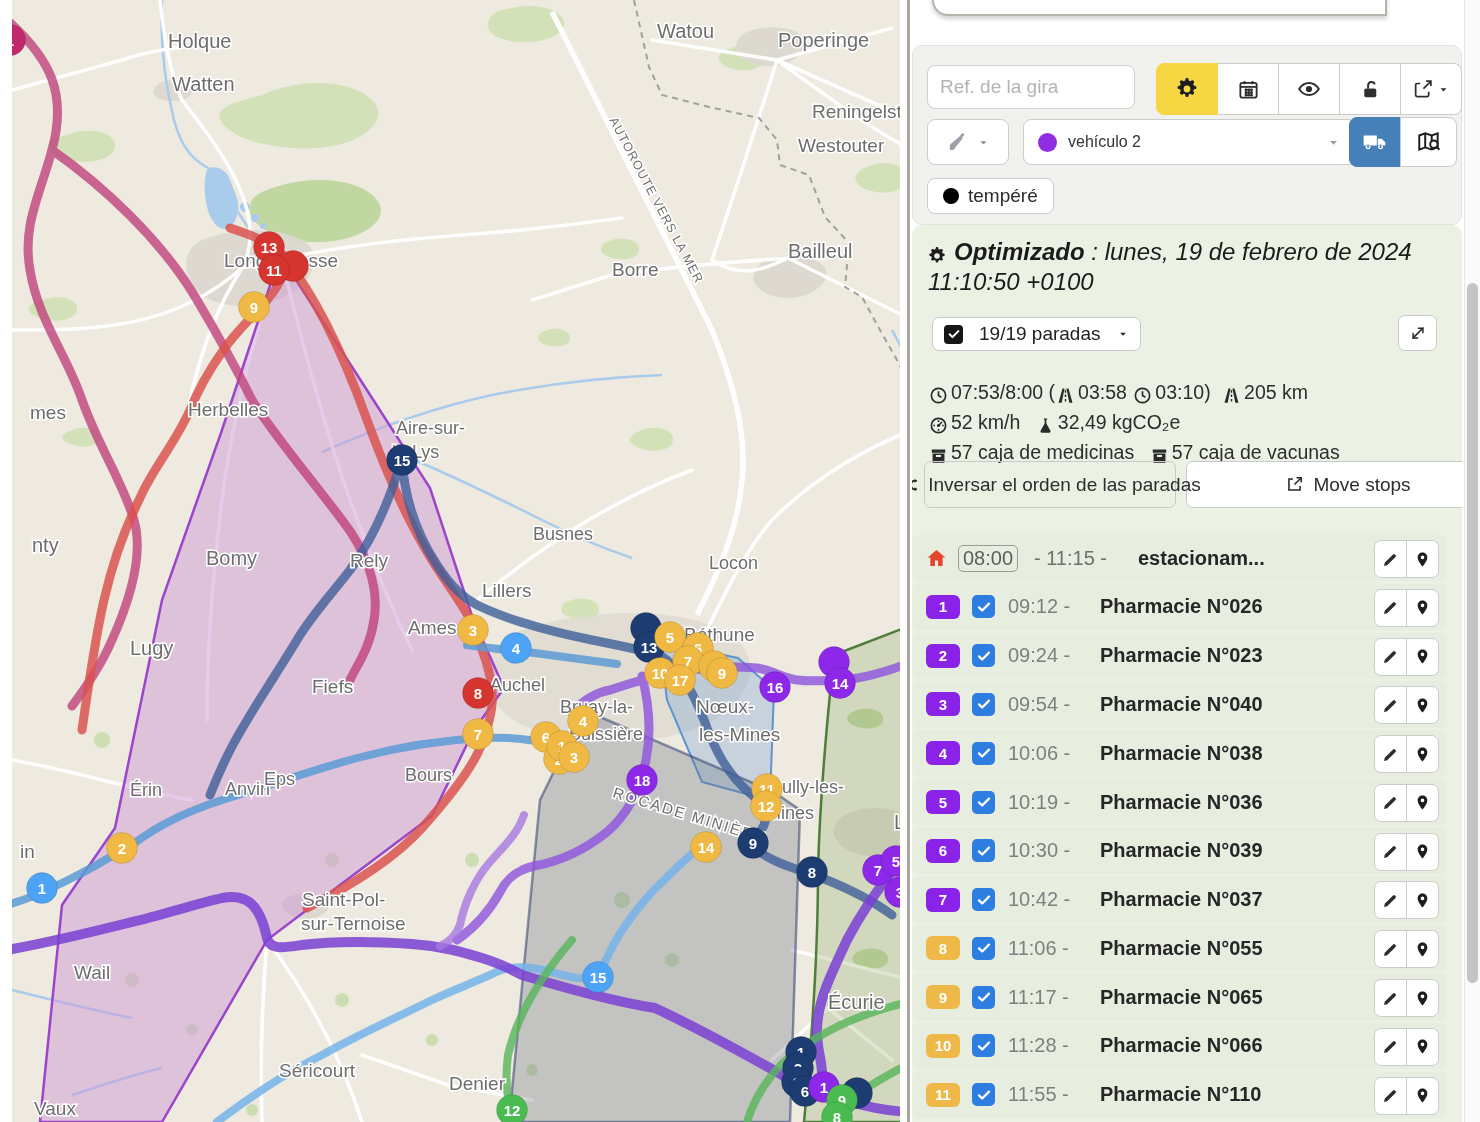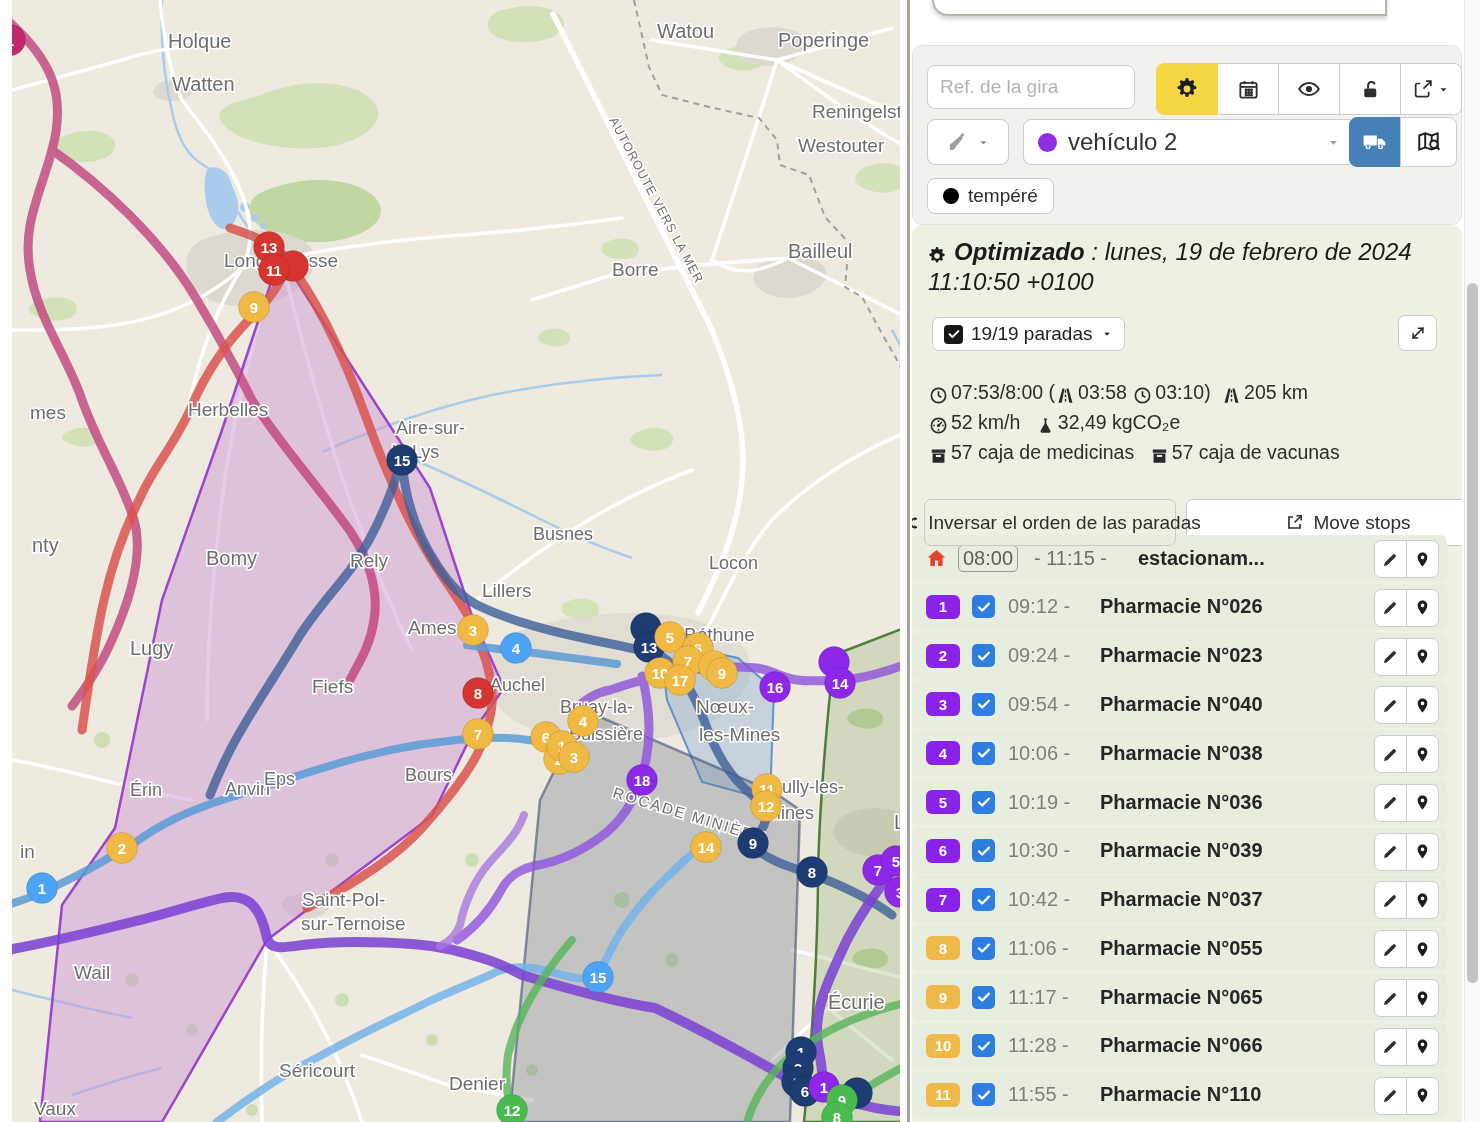--- a/index.html
+++ b/index.html
@@ -27,46 +27,46 @@
   .tb-group{left:256px;top:63px;height:50px;display:flex;}
   .tb-btn{width:60px;height:50px;background:#fff;border:1px solid #ccc;margin-left:-1px;
           display:flex;align-items:center;justify-content:center;gap:3px;cursor:pointer;}
   .tb-btn:first-child{border-radius:8px 0 0 8px;margin-left:0;}
   .tb-btn:last-child{border-radius:0 8px 8px 0;}
   .tb-btn.active{background:var(--yellow,#f7d644);border-color:var(--yellow,#f7d644);z-index:2;}
   .ic{display:inline-block;vertical-align:middle;}
   .brush-btn{left:27px;top:119px;width:80px;height:44px;background:#fff;border:1px solid #ccc;
              border-radius:8px;display:flex;align-items:center;justify-content:center;gap:8px;}
   .veh-select{left:123px;top:119px;width:303px;height:44px;background:#fff;border:1px solid #ccc;
-              border-radius:8px;display:flex;align-items:center;padding:0 14px;gap:11px;font-size:24px;color:#333;}
+              border-radius:8px;display:flex;align-items:center;padding:0 14px;gap:11px;font-size:16px;color:#333;}
   .veh-caret{margin-left:auto;}
   .dot{width:19px;height:19px;border-radius:50%;display:inline-block;flex:0 0 auto;}
   .tm-group{left:449px;top:117px;height:48px;display:flex;}
   .truck-btn{width:50px;height:48px;background:var(--truckblue,#4580b8);border:1px solid var(--truckblue,#4580b8);
              border-radius:8px 0 0 8px;display:flex;align-items:center;justify-content:center;}
   .map-btn{width:55px;height:48px;background:#fff;border:1px solid #ccc;margin-left:-1px;
            border-radius:0 8px 8px 0;display:flex;align-items:center;justify-content:center;}
   .temp-badge{left:27px;top:178px;height:34px;background:#fff;border:1px solid #ccc;border-radius:8px;
               display:inline-flex;align-items:center;gap:9px;padding:0 15px;font-size:19px;color:#2c2c2c;}
   .tdot{width:16px;height:16px;border-radius:50%;background:#000;}
   .green-panel{left:12px;top:225px;width:550px;height:897px;background:#ebf2e3;border-radius:10px 10px 0 0;overflow:hidden;}
   .opt-head{position:absolute;left:16px;top:12px;width:508px;font-size:24px;font-style:italic;
             line-height:30px;color:#1b1b1b;}
   .opt-head b{font-weight:bold;}
   .paradas-btn{position:absolute;left:20px;top:92px;height:32px;background:#fff;border:1px solid #c9c9c9;
-               border-radius:7px;display:inline-flex;align-items:center;gap:8px;padding:0 11px;
+               border-radius:7px;display:inline-flex;align-items:center;gap:16px;padding:0 11px;
                font-size:19px;color:#222;}
   .bchk{width:19px;height:19px;background:#161616;border-radius:4px;display:inline-flex;
         align-items:center;justify-content:center;}
   .expand-btn{position:absolute;left:486px;top:90px;width:37px;height:34px;background:#fff;
               border:1px solid #c9c9c9;border-radius:7px;display:flex;align-items:center;justify-content:center;}
   .stats{position:absolute;left:16px;top:124px;font-size:19.5px;color:#2d2d2d;line-height:30px;margin-top:28px;}
   .stats .ln{white-space:nowrap;}
   .stats .ic{margin:0 3px 0 1px;transform:translateY(2px);}
-  .acts{position:absolute;left:0;top:236px;width:100%;height:46px;margin-top:38px;}
+  .acts{position:absolute;left:0;top:236px;width:100%;height:46px;}
   .act-btn{position:absolute;height:45px;background:#fff;border:1px solid #c9c9c9;border-radius:7px;
            display:flex;align-items:center;justify-content:center;gap:9px;font-size:19px;color:#2d2d2d;
            white-space:nowrap;overflow:visible;}
   #reverse-btn{left:12px;width:250px;z-index:2;background:transparent;}
   #move-btn{left:274px;width:250px;padding-left:36px;}
   .list{position:absolute;left:0;top:310px;width:535px;display:flex;flex-direction:column;gap:2.6px;}
   .stop-row{height:46.2px;background:#e7eee0;border-radius:7px;position:relative;display:flex;
             align-items:center;font-size:20px;}
   .stop-badge{position:absolute;left:14px;width:34px;height:24px;border-radius:6px;color:#fff;
               font-weight:bold;font-size:15px;display:flex;align-items:center;justify-content:center;}

